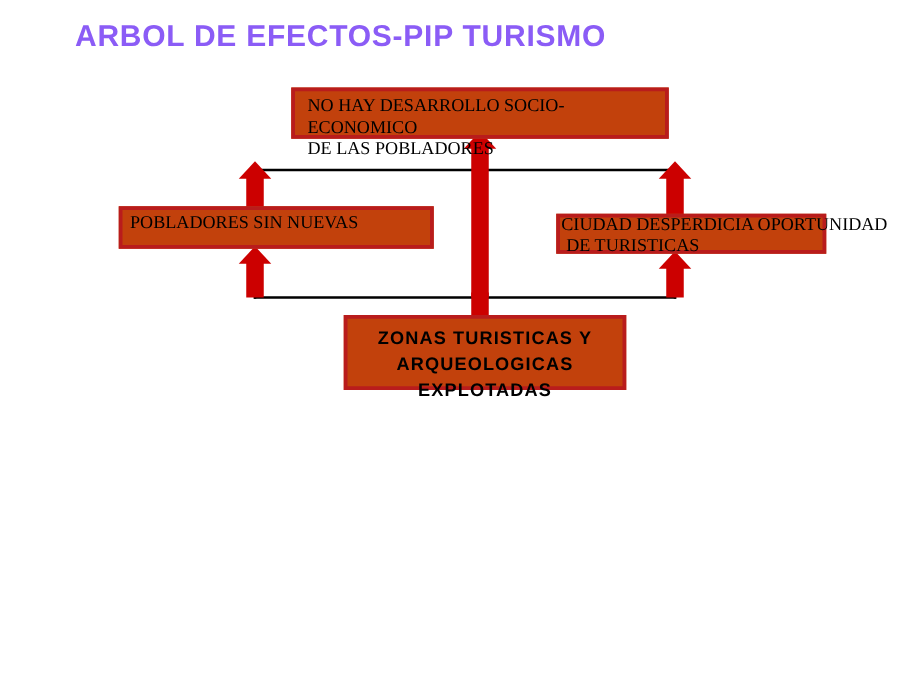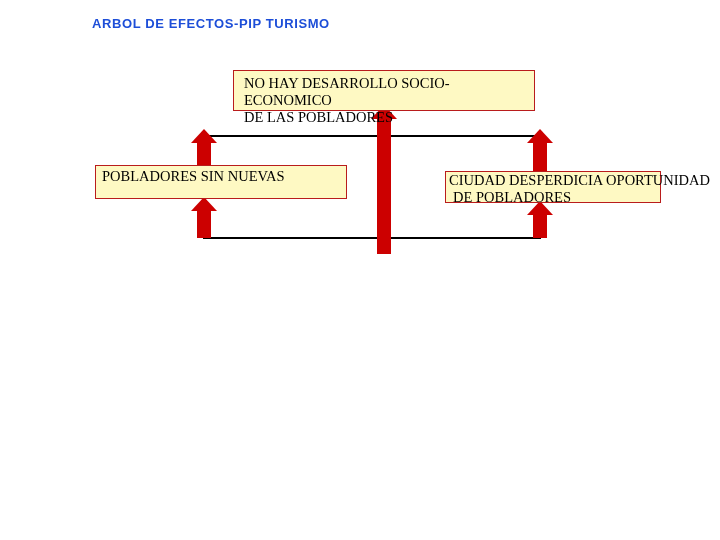--- a/index.html
+++ b/index.html
@@ -18,33 +18,32 @@
     width: 720px;
     height: 540px;
   }
 
   
   .title {
     position: absolute;
     left: 60px;
     top: 16px;
     font-family: "Liberation Sans", sans-serif;
-    font-size: 13px;
+    font-size: 24px;
     font-weight: bold;
     letter-spacing: 0.6px;
-    color: #1d4ed8;
+    color: #8b5cf6;
     white-space: nowrap;
-    margin-left: 32px;
   }
 
   
   .box {
     position: absolute;
-    background: #fef9c3;
-    border: 1px solid #b91c1c;
+    background: #c2410c;
+    border: 3px solid #b91c1c;
     box-sizing: border-box;
     color: #000000;
   }
   .box .txt {
     display: block;
     width: 100%;
   }
 
   .serif-box .txt {
     font-family: "Liberation Serif", serif;
@@ -183,16 +182,21 @@
     <span class="txt">   DE LAS POBLADORES</span>
   </div>
 
   <div class="box serif-box" id="box-left">
     <span class="txt">POBLADORES SIN NUEVAS</span>
   </div>
 
   <div class="box serif-box" id="box-right"></div>
 
   <div class="overflow-text" style="left:449px; top:172px;">CIUDAD DESPERDICIA OPORTUNIDAD</div>
-  <div class="overflow-text" style="left:453px; top:189px;">DE POBLADORES</div>
-
+  <div class="overflow-text" style="left:453px; top:189px;">DE TURISTICAS</div>
+
+  <div class="box sans-box" id="box-bottom">
+    <span class="txt">ZONAS TURISTICAS Y</span>
+    <span class="txt">ARQUEOLOGICAS</span>
+    <span class="txt">EXPLOTADAS</span>
+  </div>
 
 </div>
 
 </body></html>

